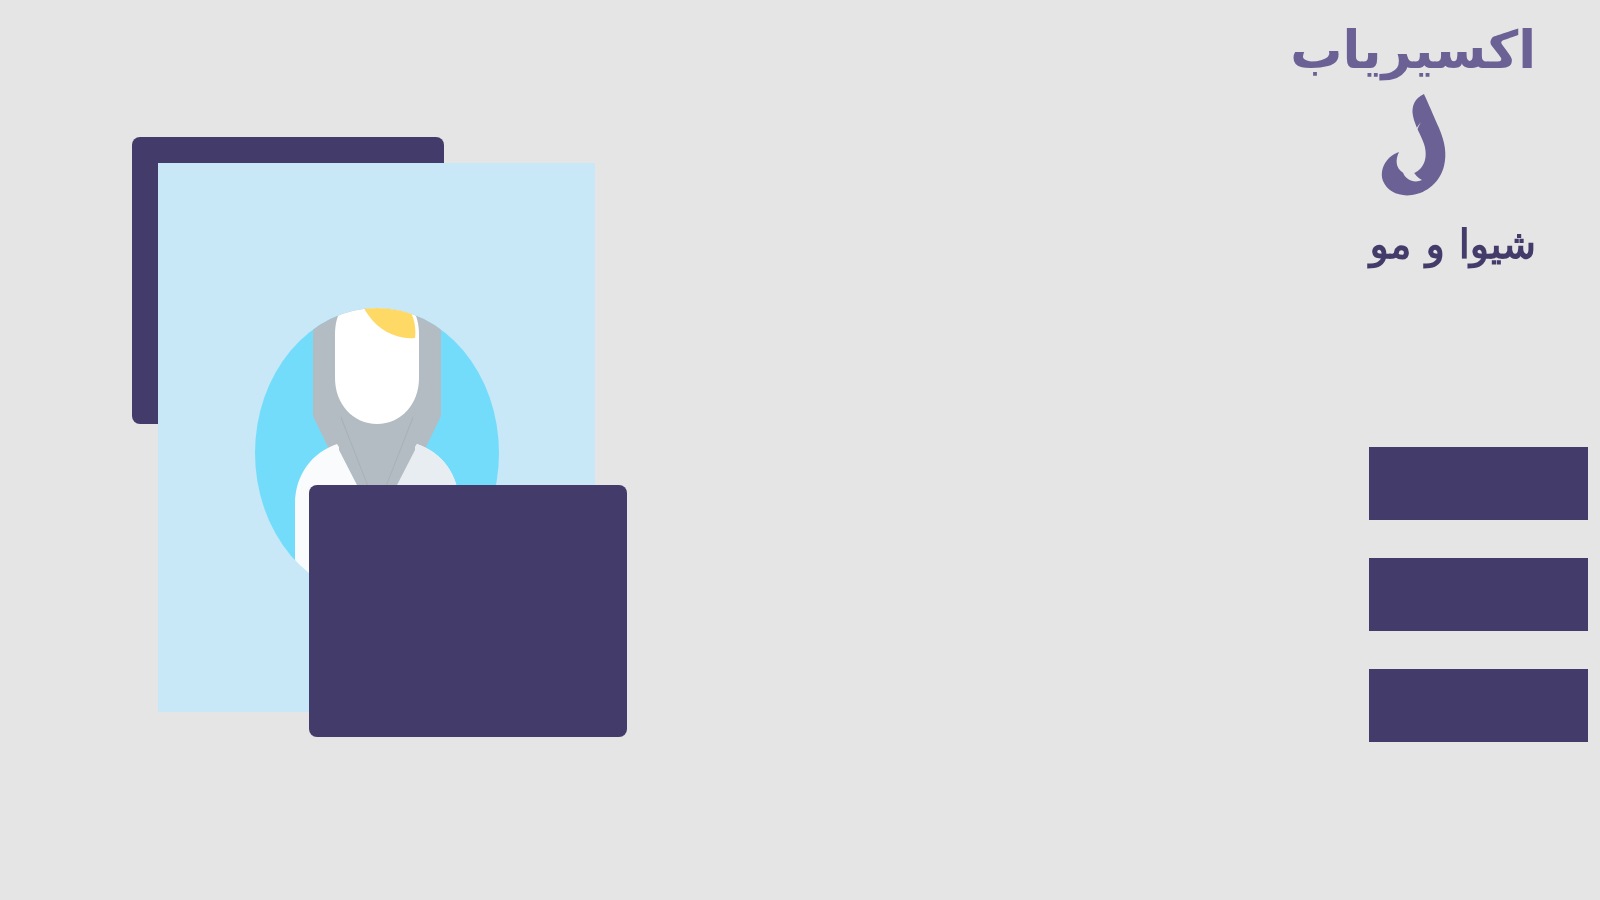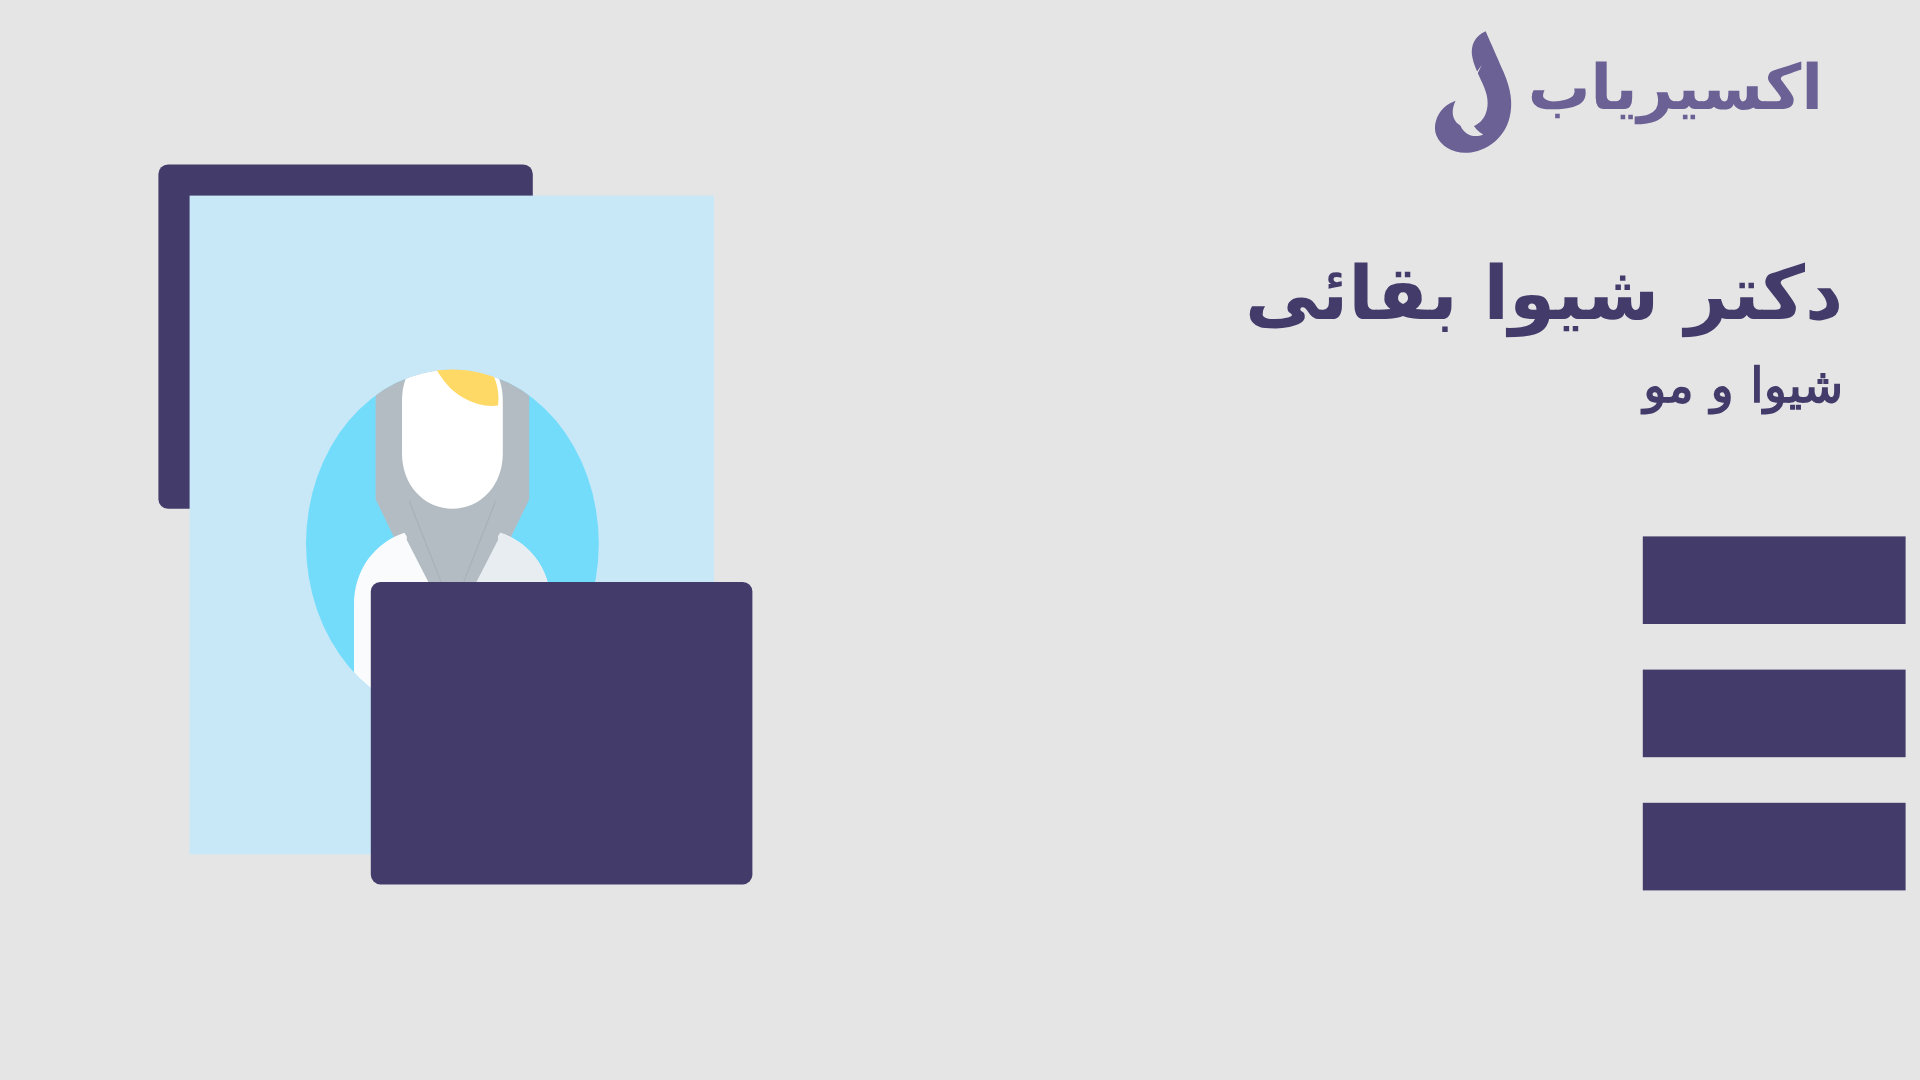--- a/index.html
+++ b/index.html
@@ -19,23 +19,23 @@
     position: relative;
     width: 1600px;
     height: 900px;
     background: #e5e5e5;
   }
 
   
   .brand {
     position: absolute;
     top: 24px;
-    right: 81px;
+    right: 64px;
     display: flex;
-    flex-direction: row;
+    flex-direction: column;
     align-items: center;
     gap: 10px;
     height: 106px;
   }
   .brand-mark {
     width: 72px;
     height: 106px;
     display: block;
     flex: 0 0 auto;
   }
@@ -151,21 +151,20 @@
 
   <div class="brand">
     <div class="brand-name">اکسیریاب</div>
     <svg class="brand-mark" viewBox="0 0 72 106" aria-hidden="true">
       <path d="M47 2 C47 2 56 22 62 36 C68 50 70 62 67 74 C63 90 50 101 35 103 C22 105 10 99 6 89 C3 81 6 72 12 66 C15 63 19 61 22 60 C18 68 19 76 25 80 C31 84 39 82 44 76 C49 70 50 61 47 52 C44 43 38 34 36 24 C34 14 38 6 47 2 Z" fill="#6b6195"></path>
       <path d="M44 30 C44 30 34 48 33 62 C32 74 37 84 45 88 C41 90 35 90 31 87 C25 83 23 74 26 64 C29 52 37 39 44 30 Z" fill="#e5e5e5"></path>
     </svg>
   </div>
 
   <div class="headline-block">
-    <h1 class="doctor-name">دکتر شیوا بقائی</h1>
     <p class="doctor-specialty">شیوا و مو</p>
   </div>
 
   <div class="deco-bars">
     <div class="deco-bar b1"></div>
     <div class="deco-bar b2"></div>
     <div class="deco-bar b3"></div>
   </div>
 
   <div class="portrait-wrap">

